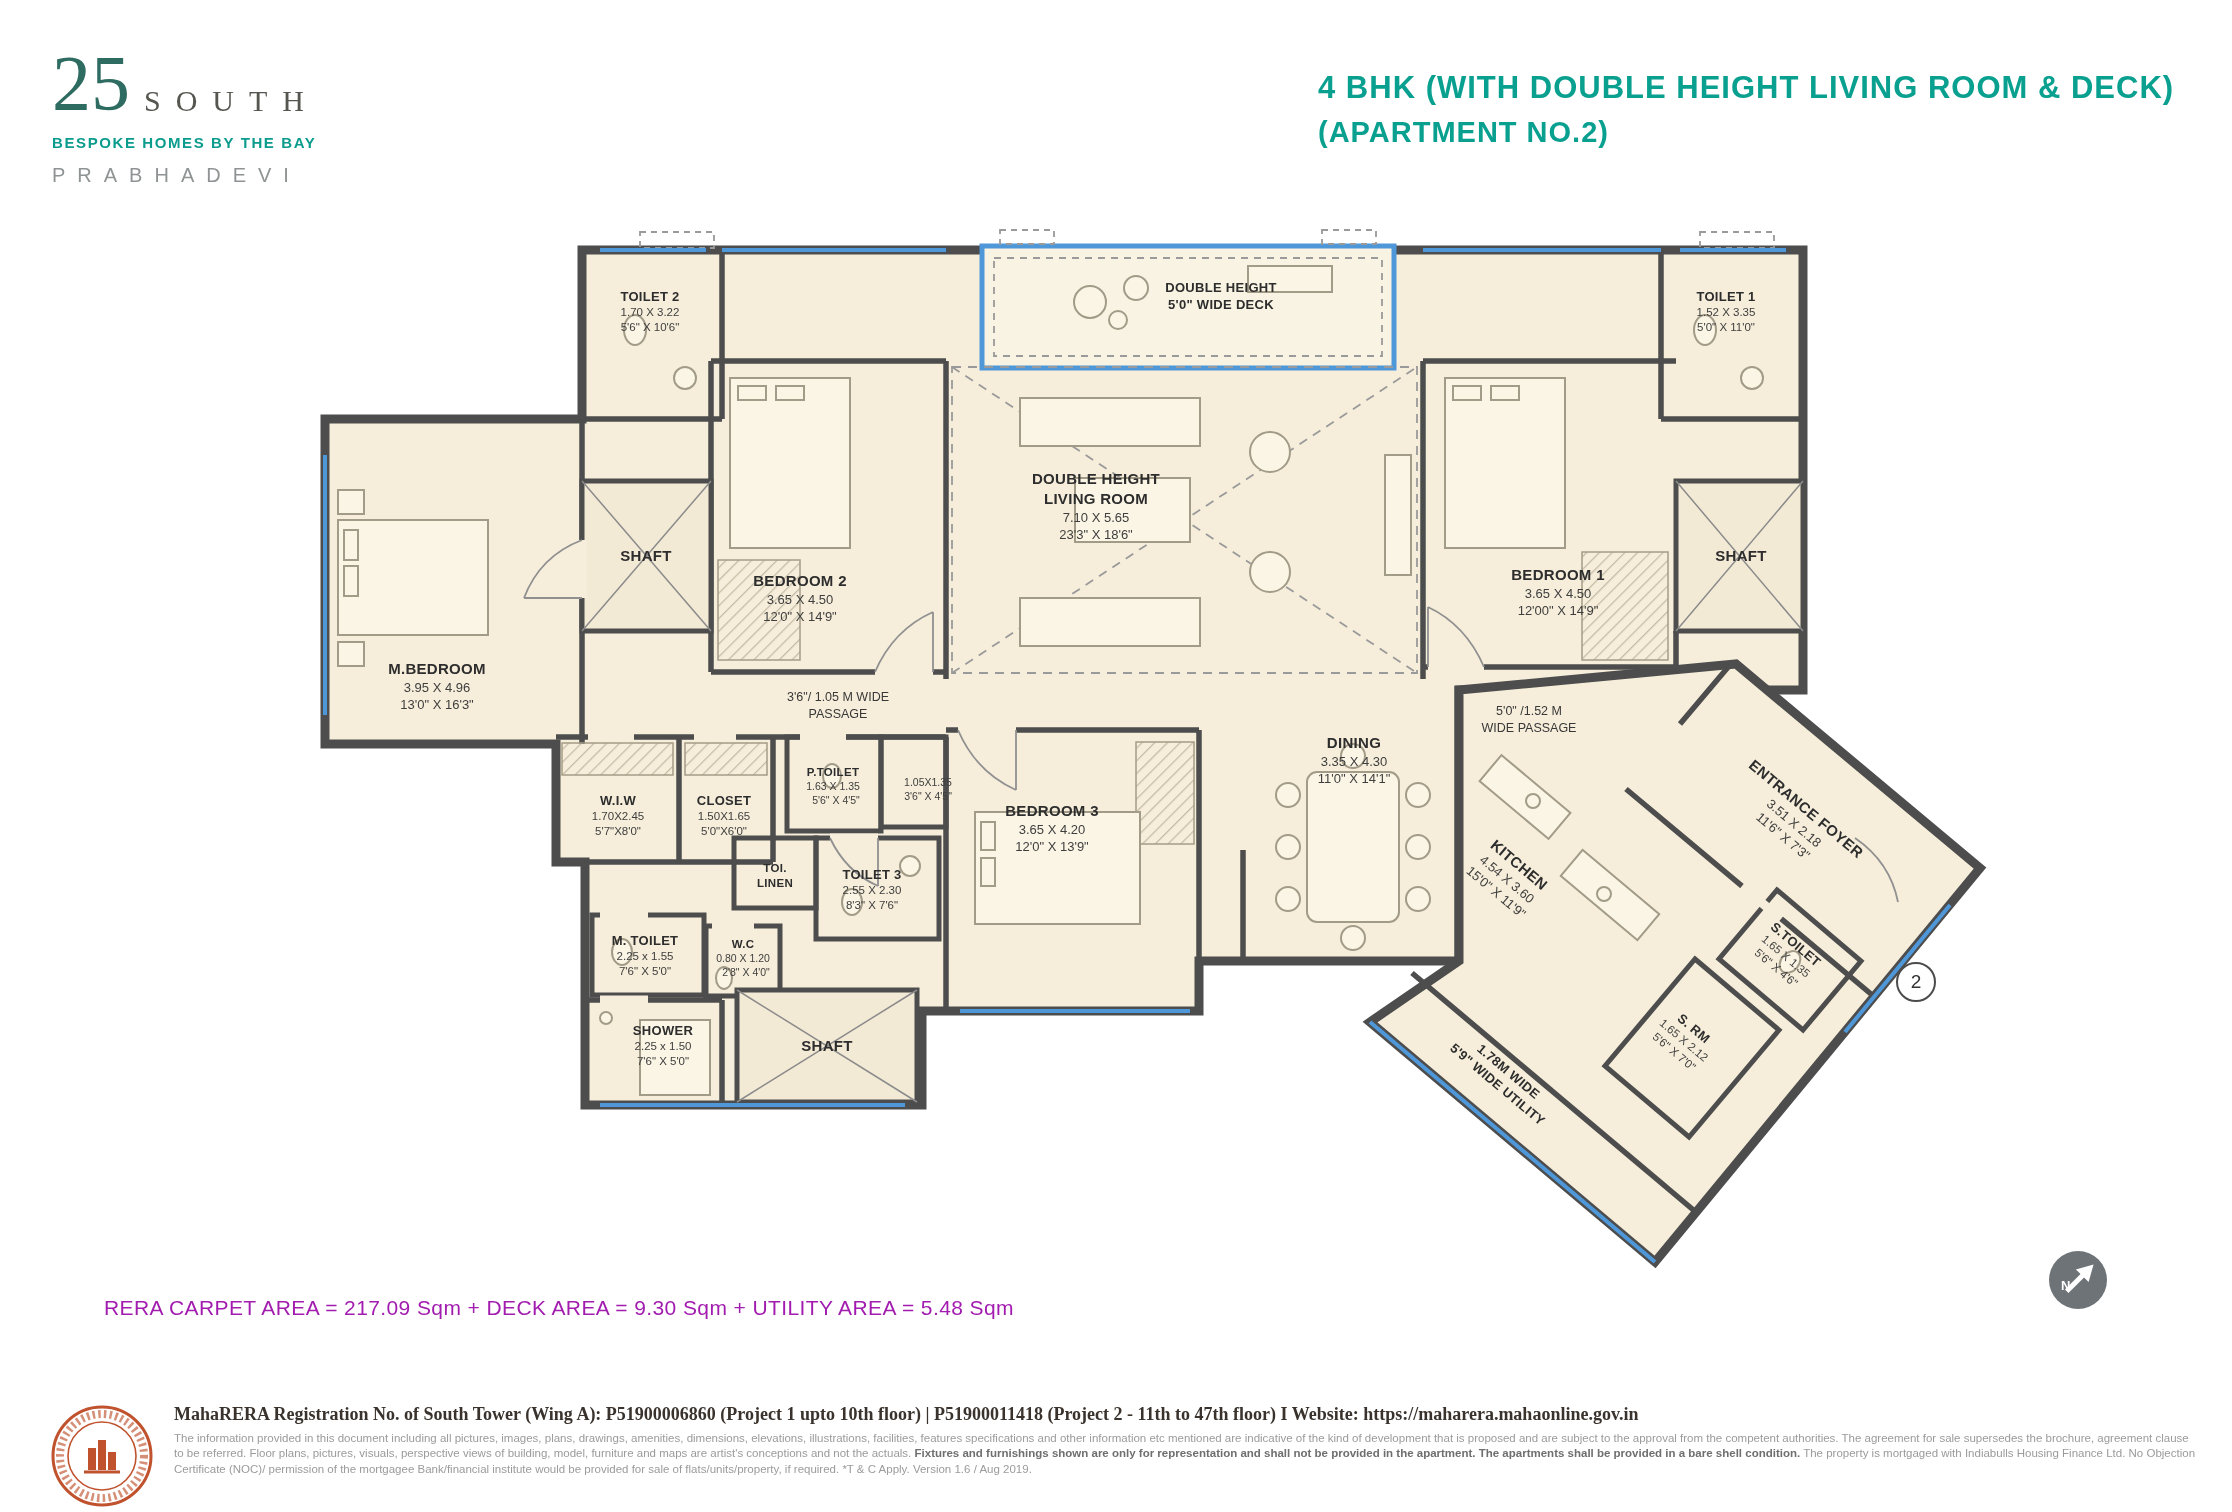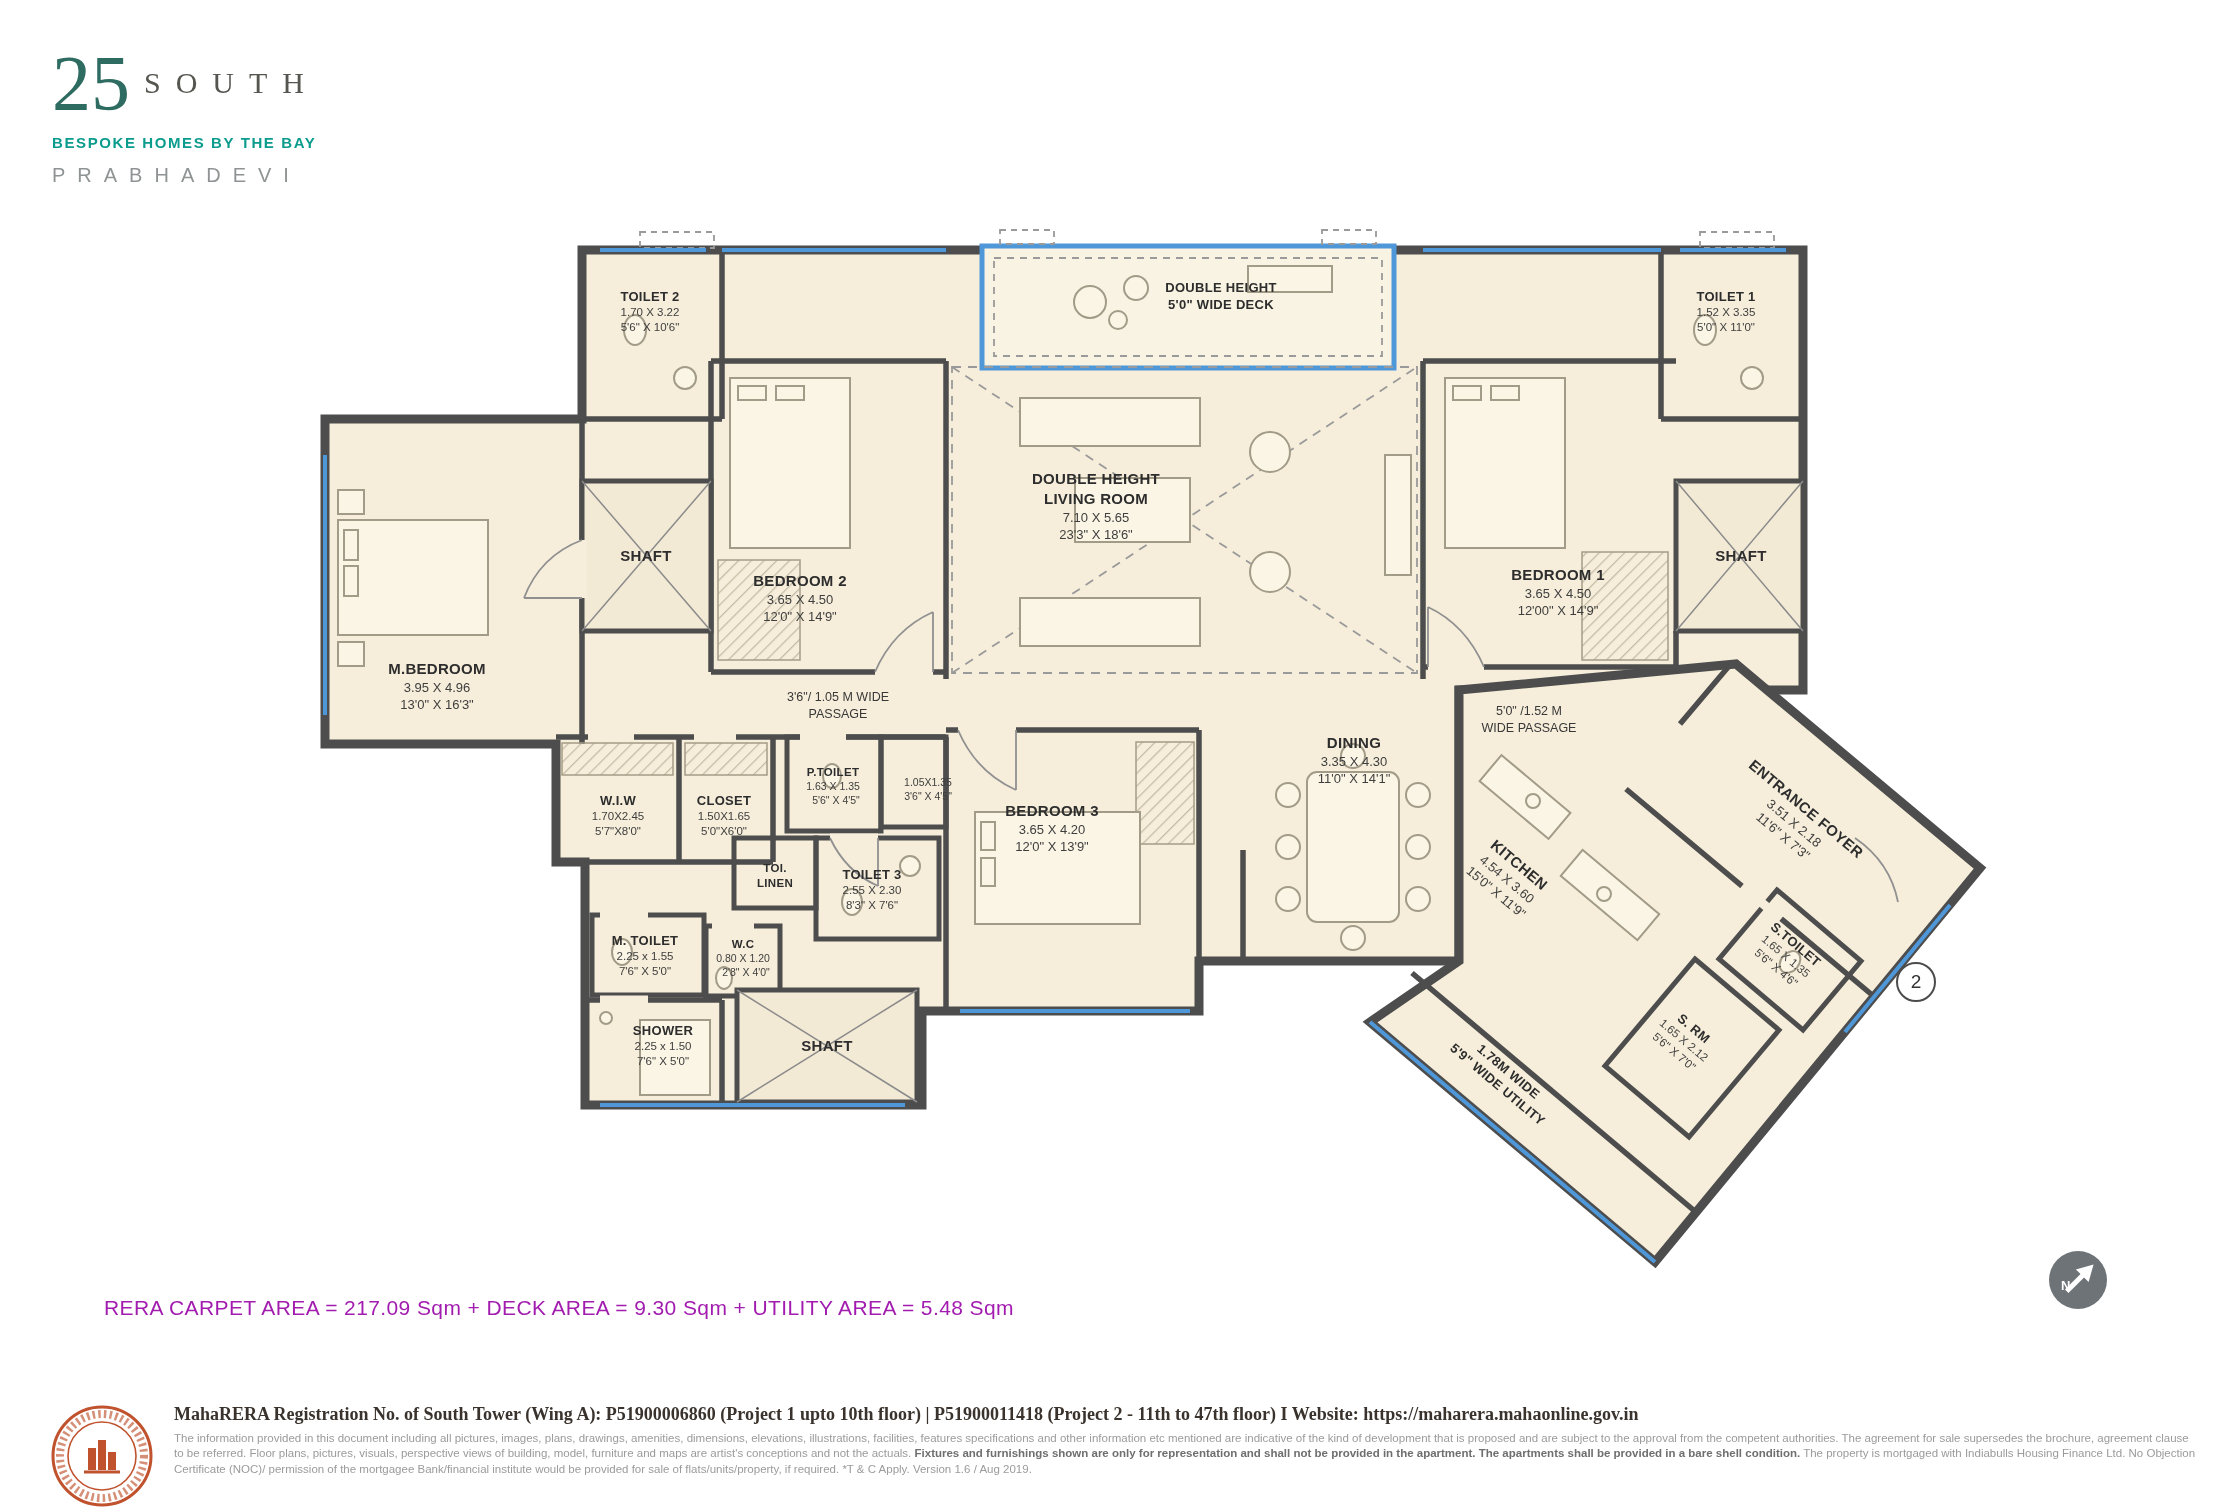--- a/index.html
+++ b/index.html
@@ -2,21 +2,21 @@
 <html><head>
 <meta charset="utf-8">
 <title>25 South - 4 BHK Floor Plan</title>
 <style>
   html,body{margin:0;padding:0;background:#9a9a9a;}
   .page{position:relative;width:2232px;height:1512px;background:#ffffff;overflow:hidden;
         font-family:"Liberation Sans",sans-serif;}
 
   
   .logo{position:absolute;left:52px;top:48px;}
-  .logo-row{display:flex;align-items:center;font-family:"Liberation Serif",serif;}
+  .logo-row{display:flex;align-items:flex-end;font-family:"Liberation Serif",serif;}
   .logo-25{font-size:78px;color:#2e6b60;line-height:.9;}
   .logo-south{font-size:30px;color:#55564f;letter-spacing:15px;margin-left:14px;}
   .logo-tagline{margin-top:16px;font-size:15px;font-weight:bold;color:#0c9c8d;letter-spacing:1.6px;}
   .logo-location{margin-top:13px;font-size:20px;color:#8f9394;letter-spacing:12px;}
 
   .title{position:absolute;left:1318px;top:70px;color:#0aa090;font-weight:bold;}
   .title-l1{font-size:31px;letter-spacing:1px;}
   .title-l2{font-size:29px;margin-top:10px;letter-spacing:1px;}
 
   
@@ -54,20 +54,24 @@
 
   <div class="logo">
     <div class="logo-row">
       <span class="logo-25">25</span>
       <span class="logo-south">SOUTH</span>
     </div>
     <div class="logo-tagline">BESPOKE HOMES BY THE BAY</div>
     <div class="logo-location">PRABHADEVI</div>
   </div>
 
+  <div class="title">
+    <div class="title-l1">4 BHK (WITH DOUBLE HEIGHT LIVING ROOM &amp; DECK)</div>
+    <div class="title-l2">(APARTMENT NO.2)</div>
+  </div>
 
   <svg class="plan-svg" width="2232" height="1512" viewBox="0 0 2232 1512">
     <defs>
       <pattern id="hatch" width="9" height="9" patternUnits="userSpaceOnUse" patternTransform="rotate(45)">
         <line x1="0" y1="0" x2="0" y2="9" stroke="#c3bba4" stroke-width="2.5"></line>
       </pattern>
     </defs>
 
     <polygon points="582,250 1803,250 1803,690 1459,690 1459,961 1199,961 1199,1011 922,1011 922,1105 585,1105 585,862 556,862 556,744 325,744 325,419 582,419" fill="#f6eedb" stroke="#4d4d4d" stroke-width="9" stroke-linejoin="miter"></polygon>
     <polygon points="1459,690 1736,664 1980,868 1655,1262 1370,1022 1459,961" fill="#f6eedb" stroke="#4d4d4d" stroke-width="9"></polygon>

